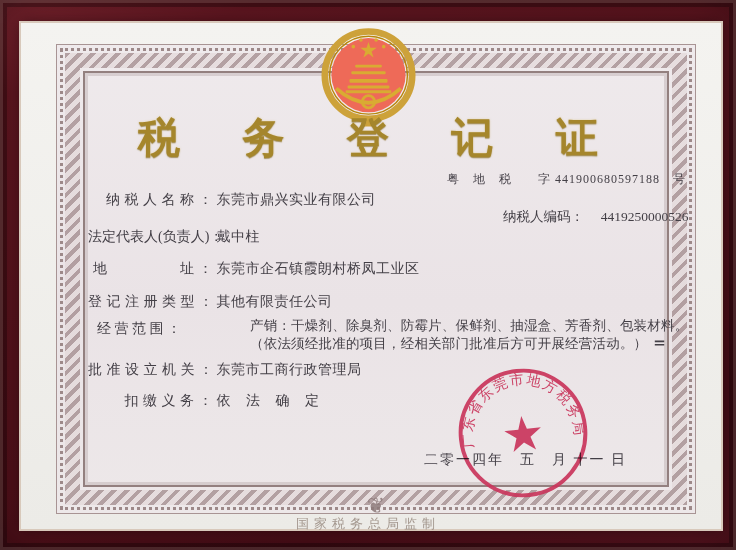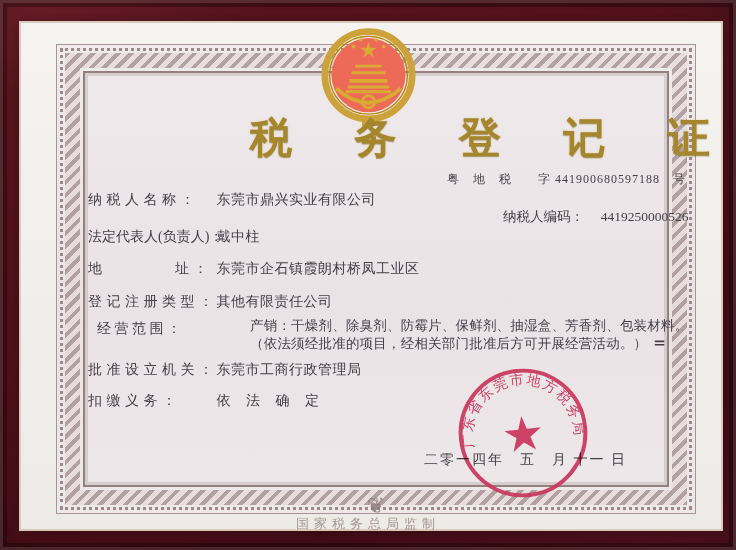--- a/index.html
+++ b/index.html
@@ -22,27 +22,27 @@
   .cert .lace{position:absolute;inset:3px;border:3px dotted #9d8989;}
   .cert .band{
     position:absolute;inset:8px;border:15px solid;
     border-image:repeating-linear-gradient(135deg,rgba(148,122,124,.65) 0 4px,rgba(224,212,212,.55) 4px 9px) 15;
   }
   .cert .innerline{position:absolute;inset:26px;border:2px solid #93807f;box-shadow:inset 0 0 0 3px rgba(147,128,127,.25);}
   .crest{position:absolute;left:50%;bottom:-6px;transform:translateX(-50%);font-size:22px;color:#8d7a7a;opacity:.85;}
   .content{position:absolute;inset:0;z-index:5;color:#433f46;}
   .emblem{position:absolute;left:321px;top:24px;width:95px;height:108px;}
   .title{
-    position:absolute;top:110px;left:0;width:100%;text-align:right;
+    position:absolute;top:110px;left:0;width:100%;text-align:center;
     font-size:42px;font-weight:bold;color:#a5862c;letter-spacing:26px;text-indent:26px;
     text-shadow:0 1px 1px rgba(110,84,12,.55),0 0 2px rgba(214,181,74,.5);
   }
   .serial{position:absolute;top:171px;left:447px;font-size:12px;letter-spacing:1px;white-space:nowrap;}
   .row{position:absolute;left:88px;font-size:14px;white-space:nowrap;}
-  .row .lbl{display:inline-block;width:125px;letter-spacing:.5px;}
+  .row .lbl{display:inline-block;width:125px;letter-spacing:.5px;text-align:right;}
   .row .val{letter-spacing:.5px;}
   .code-row{position:absolute;top:208px;left:503px;font-size:13.5px;white-space:nowrap;}
   .scope-lbl{position:absolute;top:320px;left:88px;font-size:14px;width:125px;padding-left:9px;}
   .scope-val{position:absolute;top:318px;left:213px;width:446px;font-size:13.5px;line-height:16.5px;letter-spacing:.2px;white-space:normal;margin-left:37px;}
   .scope-mark{font-weight:bold;font-size:17px;letter-spacing:-1px;}
   .issuer{position:absolute;top:423px;left:460px;font-size:15px;letter-spacing:7px;white-space:nowrap;}
   .datel{position:absolute;top:451px;left:424px;font-size:14px;letter-spacing:2px;white-space:nowrap;}
   .seal{position:absolute;left:455px;top:365px;width:136px;height:136px;transform:rotate(-6deg);opacity:.92;mix-blend-mode:multiply;}
   .footer-print{position:absolute;top:515px;left:0;width:100%;text-align:center;font-size:13px;letter-spacing:5px;color:#97897f;opacity:.85;}
 </style>

